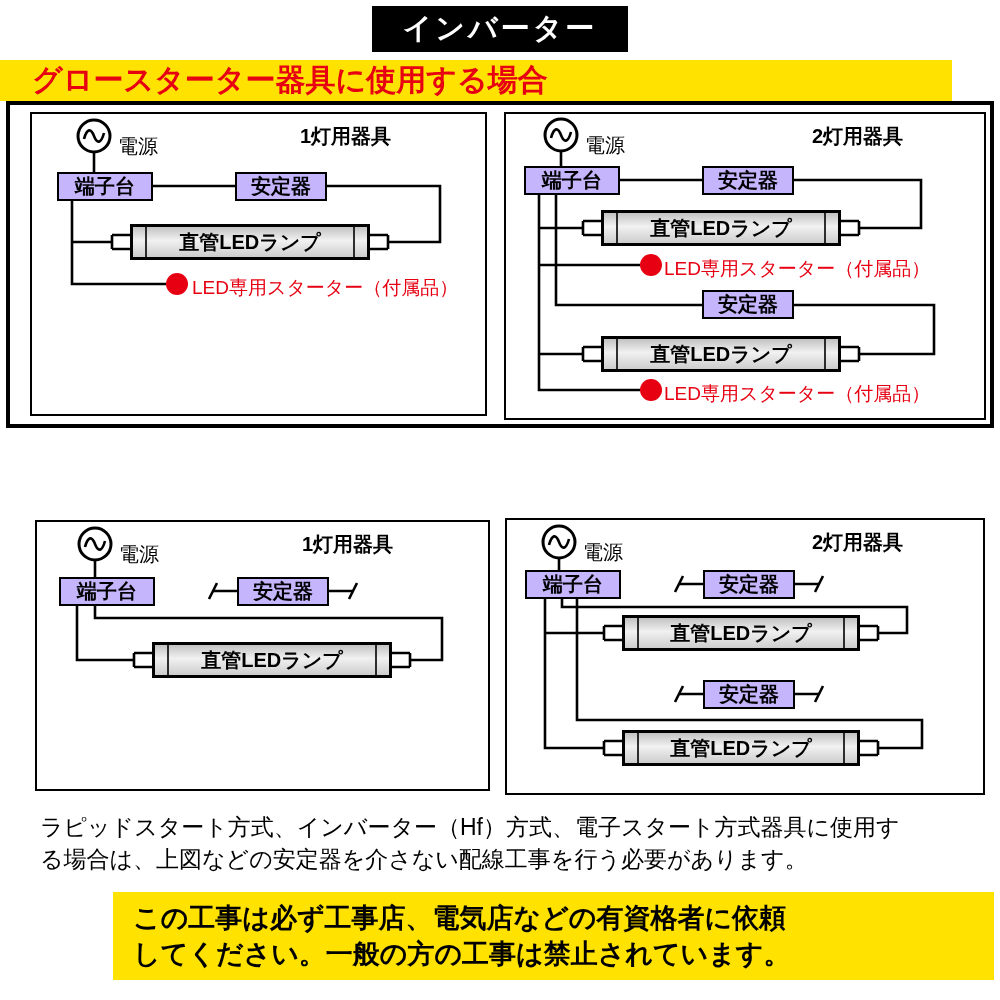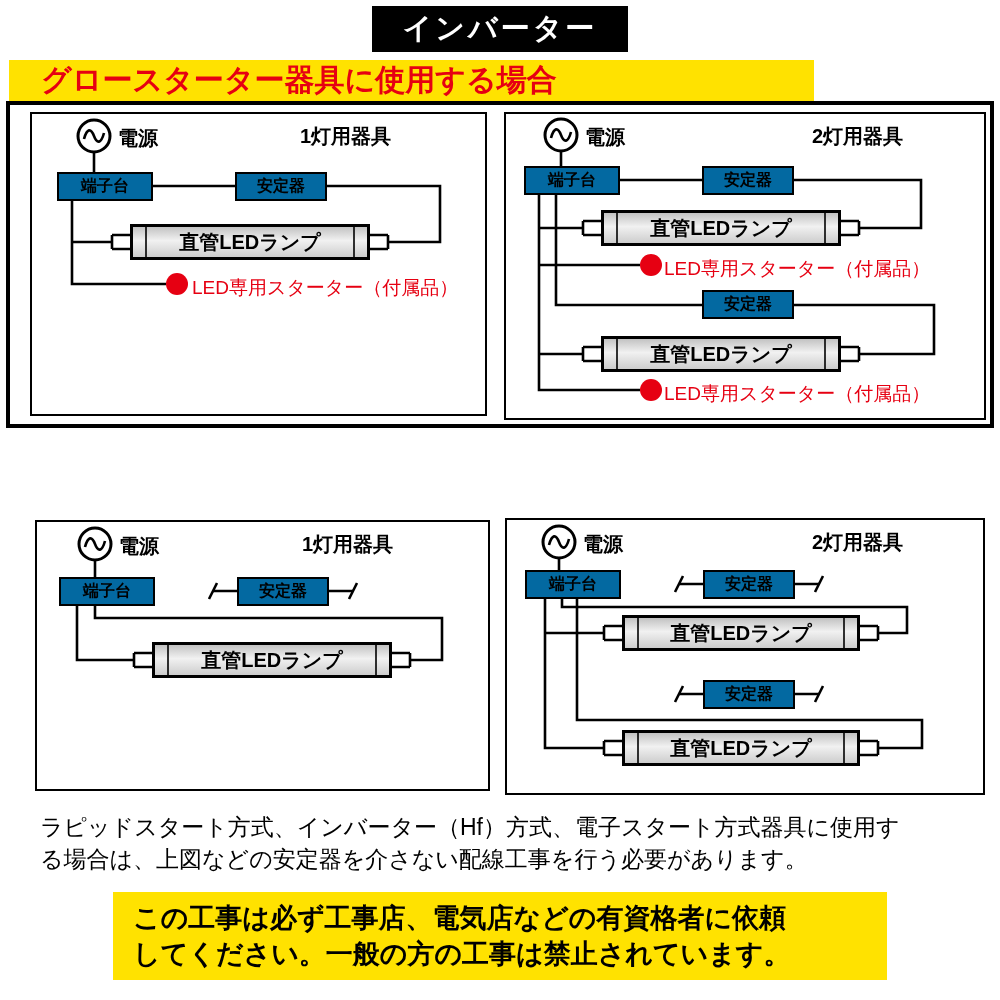--- a/index.html
+++ b/index.html
@@ -13,67 +13,67 @@
     width:1000px;height:1000px;position:relative;overflow:hidden;color:#000;
   }
   .page{position:relative;width:1000px;height:1000px;background:#fff;}
 
   .title-bar{
     position:absolute;left:372px;top:6px;width:256px;height:46px;
     background:#000;color:#fff;display:flex;align-items:center;justify-content:center;
     font-size:29px;font-weight:bold;letter-spacing:3px;
   }
   .banner{
-    position:absolute;left:0;width:805px;height:41px;background:var(--yellow,#ffe200);
+    position:absolute;left:0;width:952px;height:41px;background:var(--yellow,#ffe200);
     color:var(--red,#e60012);font-size:30px;font-weight:bold;
-    display:flex;align-items:center;padding-left:32px;margin-left:9px;
+    display:flex;align-items:center;padding-left:32px;
   }
   #banner-glow{top:60px;}
   #banner-other{top:467px;}
 
   .outer-box{position:absolute;left:6px;top:101px;width:988px;height:327px;border:4px solid #000;}
 
   .panel{position:absolute;border:2px solid #000;background:#fff;}
   #panel-glow-single{left:30px;top:112px;width:457px;height:304px;}
   #panel-glow-double{left:504px;top:112px;width:482px;height:308px;}
   #panel-other-single{left:35px;top:520px;width:455px;height:271px;}
   #panel-other-double{left:505px;top:518px;width:480px;height:277px;}
 
   .wires{position:absolute;left:0;top:0;width:100%;height:100%;}
   .wire{stroke:#000;stroke-width:2.6;fill:none;}
   .src{stroke:#000;stroke-width:3;fill:#fff;}
   .dot{fill:var(--red,#e60012);stroke:none;}
 
   .comp-box{
-    position:absolute;border:2px solid #000;background:#0369a1;
+    position:absolute;border:2px solid #000;background:#c4b5fd;
     display:flex;align-items:center;justify-content:center;
-    font-size:16px;font-weight:bold;white-space:nowrap;
+    font-size:20px;font-weight:bold;white-space:nowrap;
   }
   .lamp{
     position:absolute;border:3px solid #000;
     background:linear-gradient(180deg,#c2c2c2 0%,#f1f1f1 45%,#cdcdcd 100%);
     display:flex;align-items:center;justify-content:center;
     font-size:20px;font-weight:bold;white-space:nowrap;
   }
   .lamp::before,.lamp::after{
     content:"";position:absolute;top:0;bottom:0;width:2px;background:#000;opacity:.8;
   }
   .lamp::before{left:12px;}
   .lamp::after{right:12px;}
 
   .diagram-title{position:absolute;font-size:20px;font-weight:bold;white-space:nowrap;}
-  .power-label{position:absolute;font-size:20px;font-weight:bold;white-space:nowrap;}
+  .power-label{position:absolute;font-size:20px;font-weight:normal;white-space:nowrap;margin-top:8px;}
   .starter-label{position:absolute;color:var(--red,#e60012);font-size:19px;font-weight:normal;white-space:nowrap;}
 
   .note{
     position:absolute;top:812px;left:50%;transform:translateX(-50%);
     width:920px;font-size:23px;line-height:1.38;text-align:left;white-space:pre-line;
   }
   .warning{
-    position:absolute;left:113px;top:892px;width:774px;height:88px;
+    position:absolute;left:113px;top:892px;width:881px;height:88px;
     background:var(--yellow,#ffe200);font-size:27px;font-weight:bold;
     line-height:1.32;padding:9px 20px;white-space:pre-line;
   }
 </style>
 </head>
 <body>
 
 <div class="page">
 
   <div class="title-bar">インバーター</div>

